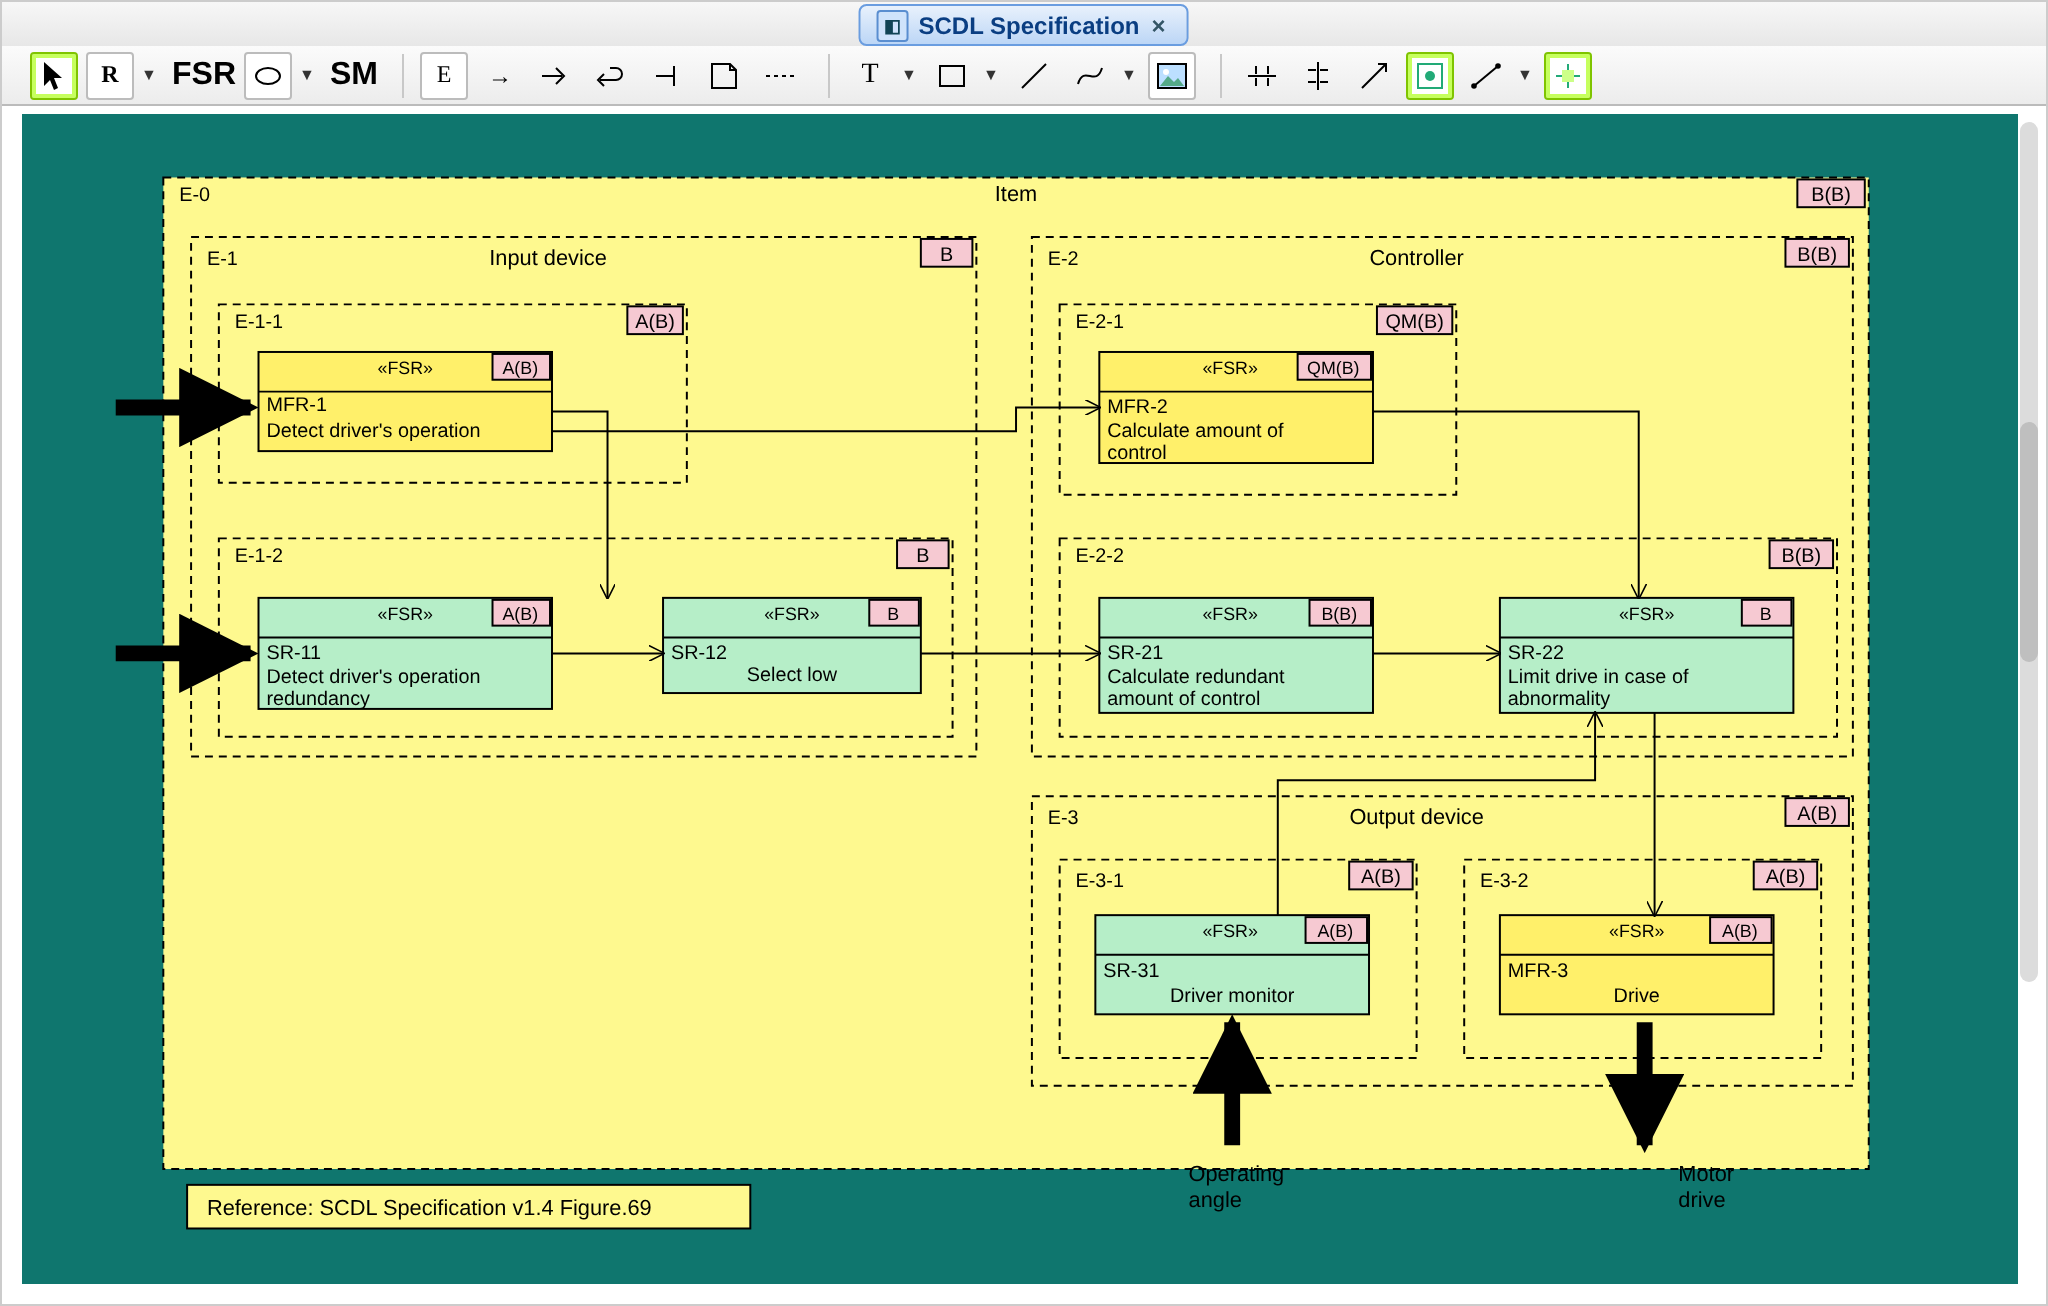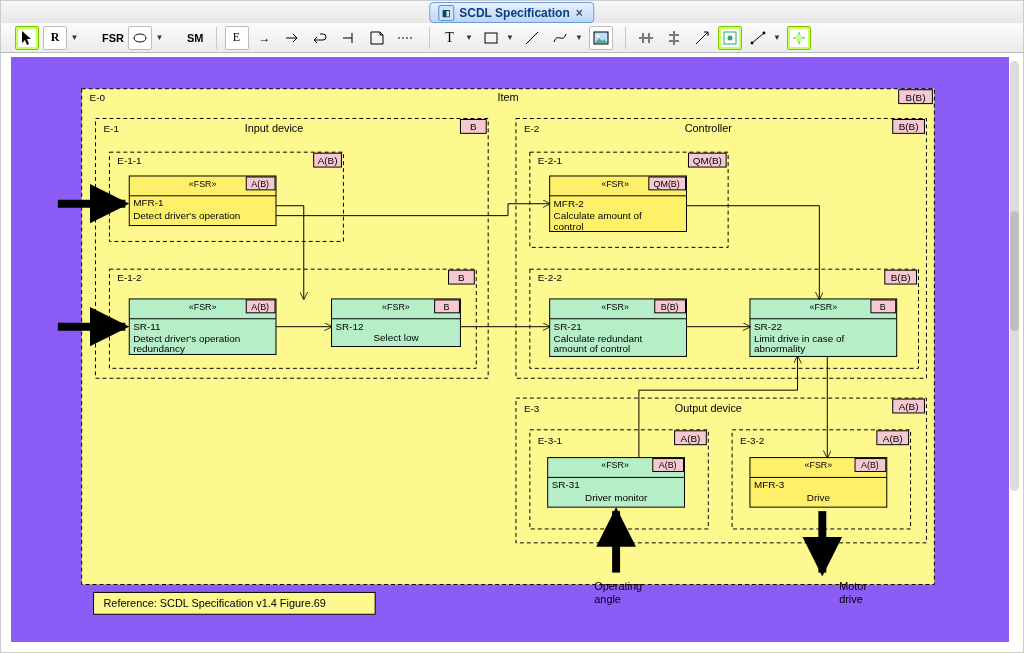--- a/index.html
+++ b/index.html
@@ -15,27 +15,27 @@
             display:flex;align-items:center;justify-content:center;font-size:9px;color:#145}
   
   .toolbar{position:absolute;left:0;top:22px;width:100%;height:30px;border-bottom:1px solid #bbb;
            background:linear-gradient(#fbfbfb,#ececec);display:flex;align-items:center;padding-left:14px;box-sizing:border-box}
   .tbtn{width:22px;height:22px;border:1px solid #bcbcbc;border-radius:2px;margin-right:4px;
         display:flex;align-items:center;justify-content:center;background:#fff;font-size:12px}
   .tbtn.sel{background:#fff;border-color:#7fc400;box-shadow:0 0 0 2px #c6ff5e inset}
   .tbtn.plain{border:1px solid transparent;background:transparent}
   .tsep{width:1px;height:22px;background:#c8c8c8;margin:0 8px}
   .dd{width:11px;text-align:center;font-size:8px;color:#333;margin-left:-2px;margin-right:4px}
-  .tlabel{font-size:11px;font-weight:bold;margin-left:18px;margin-right:4px}
+  .tlabel{font-size:16px;font-weight:bold;margin-left:2px;margin-right:4px}
   .svg20{width:16px;height:16px}
   .scroll-shadow{position:absolute;right:4px;top:60px;width:9px;height:430px;background:#dcdcdc;border-radius:5px}
   .scroll-shadow .thumb{position:absolute;left:0;top:150px;width:9px;height:120px;background:#bfbfbf;border-radius:5px}
 
   
-  .canvas{position:absolute;left:10px;top:56px;right:14px;bottom:10px;background:#8b5cf6}
+  .canvas{position:absolute;left:10px;top:56px;right:14px;bottom:10px;background:#0f766e}
   .canvas svg{width:100%;height:100%}
 
   
   text{font-family:Arial,Helvetica,sans-serif}
 </style>
 </head>
 <body>
 
 <div class="frame">
 

